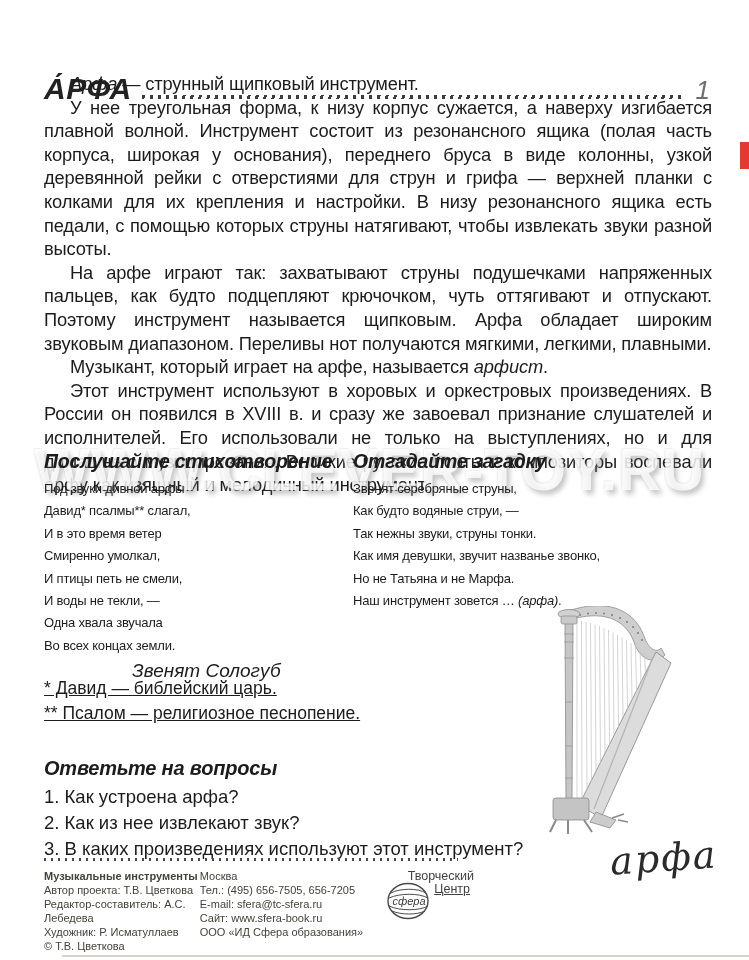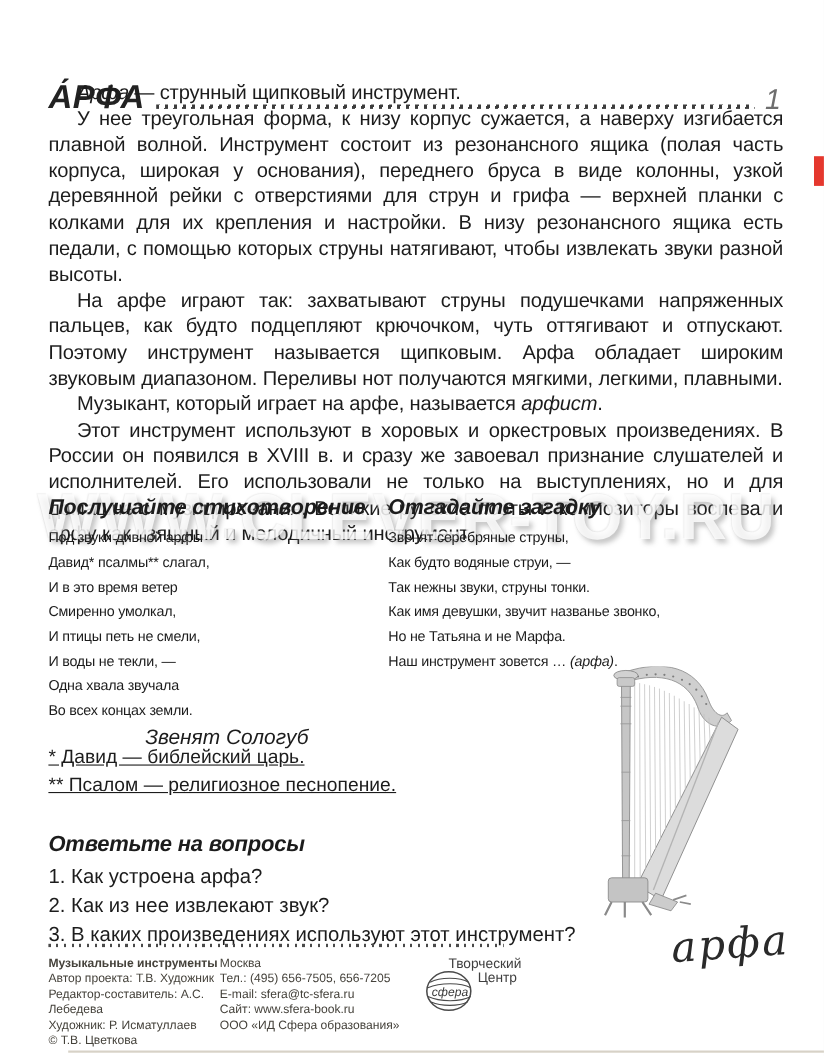--- a/index.html
+++ b/index.html
@@ -47,21 +47,21 @@
   .sep-dotted{ position:absolute; left:44px; top:858px; width:414px; height:3px;
     background:repeating-linear-gradient(90deg,#4a4a4a 0 2px,transparent 2px 7px); }
   .footer{ position:absolute; left:44px; top:869px; width:430px; display:flex;
     color:#45423b; }
   .footer .fcol{ font-size:11px; line-height:14px; }
   .footer .fcol:nth-child(1){ width:163px; }
   .footer .fcol:nth-child(2){ width:172px; }
   .footer .fcol div:first-child.b{ font-weight:bold; }
   .logo{ position:relative; width:92px; height:66px; margin-left:22px; color:#3f3f3f; }
   .logo .l1{ position:absolute; right:0; top:0; font-size:12.5px; }
-  .logo .l2{ position:absolute; right:4px; top:13px; font-size:12.5px; }
+  .logo .l2{ position:absolute; right:4px; top:13px; font-size:12.5px;text-decoration:underline; }
   .logo svg{ position:absolute; left:0; top:11px; }
 
   
   .harp{ position:absolute; left:546px; top:606px; width:130px; height:234px; }
   .harp-caption{ position:absolute; left:610px; top:836px; font-size:38px;
     font-style:italic; font-family:"DejaVu Serif", serif; color:#2a2a2a;
     transform:rotate(-4deg); letter-spacing:2px; }
 
   
   .watermark{ position:absolute; left:34px; top:436px; width:710px;
@@ -195,21 +195,21 @@
       <path d="M50,206 L70,214 L64,222 L44,216 Z" fill="#cccccc" stroke="#8a8a8a" stroke-width="0.8"></path>
       <path d="M66,212 L78,208 M72,214 L82,216" stroke="#8a8a8a" stroke-width="1.6" fill="none"></path>
     </svg>
   </div>
   <div class="harp-caption">арфа</div>
 
   <div class="sep-dotted"></div>
   <div class="footer">
     <div class="fcol">
       <div class="b" style="font-weight:bold">Музыкальные инструменты</div>
-      <div>Автор проекта: Т.В. Художник</div>
+      <div>Автор проекта: Т.В. Цветкова</div>
       <div>Редактор-составитель: А.С. Лебедева</div>
       <div>Художник: Р. Исматуллаев</div>
       <div>© Т.В. Цветкова</div>
     </div>
     <div class="fcol">
       <div>Москва</div>
       <div>Тел.: (495) 656-7505, 656-7205</div>
       <div>E-mail: sfera@tc-sfera.ru</div>
       <div>Сайт: www.sfera-book.ru</div>
       <div>ООО «ИД Сфера образования»</div>

